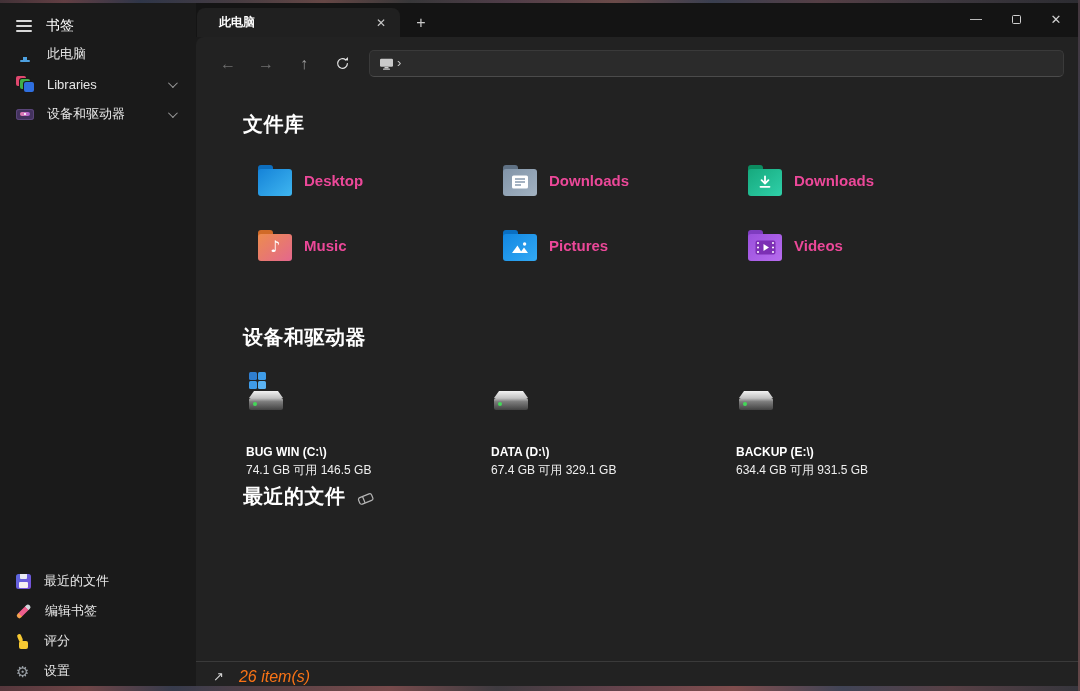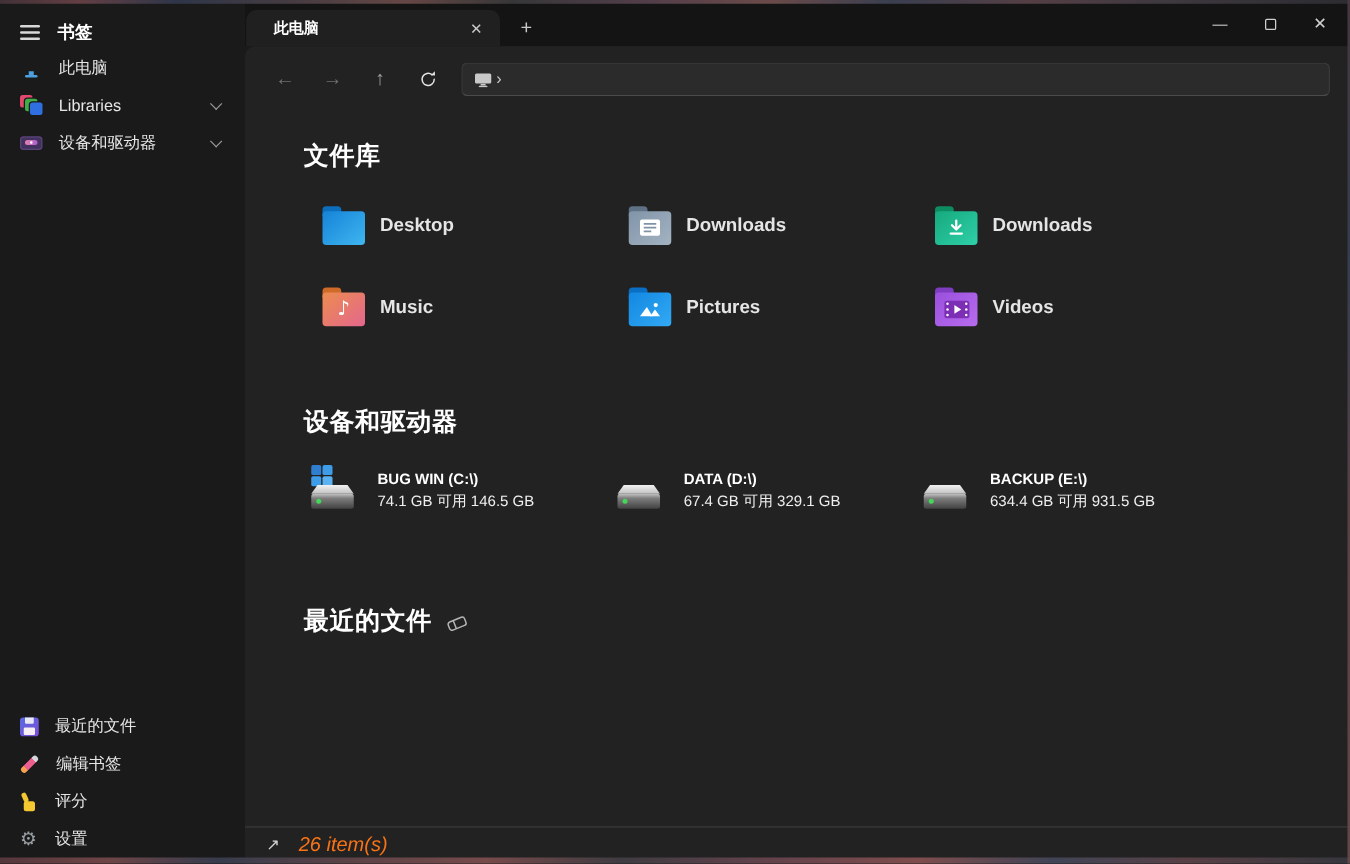--- a/index.html
+++ b/index.html
@@ -14,21 +14,21 @@
   .edge-bottom { bottom:0; left:0; right:0; height:5px;
     background:linear-gradient(90deg,#5c3a40,#784a4c 8%,#3a3f52 16%,#63464a 26%,#814f50 36%,#423e44 46%,#6b4650 57%,#8a5252 68%,#44485c 78%,#5e4349 88%,#383840); }
   .edge-right { top:0; bottom:0; right:0; width:2px;
     background:linear-gradient(180deg,#4a3a42,#374055 30%,#5e4448 60%,#6b4a4c); }
 
   
   .sidebar { position:absolute; left:0; top:3px; bottom:5px; width:196px; }
   .sb-head { height:36px; display:flex; align-items:center; gap:14px; padding:10px 16px 0; }
   .hamburger { width:16px; height:12px; display:flex; flex-direction:column; justify-content:space-between; cursor:pointer; }
   .hamburger i { height:1.6px; background:#d8d8d8; border-radius:1px; }
-  .sb-title { font-size:14px; font-weight:700; color:#fff; }
+  .sb-title { font-size:14px; font-weight:400; color:#fff; }
   .sb-item { display:flex; align-items:center; gap:13px; height:30px; margin:0 8px; padding:0 8px; border-radius:4px; color:#e6e6e6; font-size:13px; cursor:pointer; }
   .sb-footer { position:absolute; left:0; right:0; bottom:0; }
   .chev { width:7px; height:7px; border-right:1.4px solid #9a9a9a; border-bottom:1.4px solid #9a9a9a; transform:rotate(45deg) translateY(-2px); margin-left:auto; margin-right:5px; }
 
   .icon-pc { width:18px; height:15px; position:relative; flex:0 0 18px; }
   .icon-pc .scr { width:18px; height:10px; border-radius:2px; background:linear-gradient(180deg,#7ecbf5,#2c86d8); box-shadow:inset 0 0 0 1.5px #4aa0e4; }
   .icon-pc::before { content:""; position:absolute; left:7px; bottom:2px; width:4px; height:3px; background:#4da0e0; }
   .icon-pc::after { content:""; position:absolute; left:4px; bottom:0; width:10px; height:2px; border-radius:1px; background:#4da0e0; }
 
   .icon-lib { width:18px; height:16px; position:relative; flex:0 0 18px; }
@@ -76,34 +76,34 @@
   .addr-chev { color:#c9c9c9; font-size:13px; line-height:1; margin-top:-2px; }
 
   .sec-title { position:absolute; left:47px; font-size:20px; font-weight:700; color:#ffffff; letter-spacing:.5px; }
   .t-lib { top:74px; } .t-drv { top:287px; }
   .t-recent { top:446px; left:47px; position:absolute; display:flex; align-items:center; gap:11px; }
   .t-recent .lbl { font-size:20px; font-weight:700; color:#fff; letter-spacing:.5px; }
   .eraser-btn { margin-top:4px; cursor:pointer; display:flex; }
 
   .folders { position:absolute; left:62px; top:126px; display:grid; grid-template-columns:repeat(3,245px); row-gap:31px; }
   .folder-cell { display:flex; align-items:center; gap:12px; height:34px; cursor:pointer; }
-  .folder-name { font-size:15px; font-weight:700; color:#e5e5e5; }
+  .folder-name { font-size:15px; font-weight:700; color:#ec4899; }
   .folder { position:relative; width:34px; height:31px; flex:0 0 34px; }
   .folder .ftab { position:absolute; top:0; left:0; width:15px; height:8px; border-radius:3px 3px 0 0; }
   .folder .fbody { position:absolute; top:4px; left:0; right:0; bottom:0; border-radius:3px; display:flex; align-items:center; justify-content:center; }
   .f-desktop .ftab { background:#0d6ebe; } .f-desktop .fbody { background:linear-gradient(140deg,#1583d8,#3fb6f0); }
   .f-documents .ftab { background:#5f7184; } .f-documents .fbody { background:linear-gradient(140deg,#8194a8,#a3b3c2); }
   .f-downloads .ftab { background:#0c8c60; } .f-downloads .fbody { background:linear-gradient(140deg,#16a97d,#2fd0a9); }
   .f-music .ftab { background:#d06a28; } .f-music .fbody { background:linear-gradient(140deg,#ec8c4e,#e4678e); }
   .f-pictures .ftab { background:#0a6fc2; } .f-pictures .fbody { background:linear-gradient(140deg,#1287e2,#33aaf4); }
   .f-videos .ftab { background:#7e3cc0; } .f-videos .fbody { background:linear-gradient(140deg,#9a50dc,#b76cef); }
   .note-glyph { color:#fff; font-size:16px; line-height:1; font-family:"DejaVu Sans",sans-serif; }
 
   .drives { position:absolute; left:50px; top:335px; display:grid; grid-template-columns:repeat(3,245px); }
-  .drive-cell { display:flex; gap:13px; cursor:pointer; }
+  .drive-cell { display:flex; gap:25px; cursor:pointer;flex-direction:column; }
   .drive-iconbox { position:relative; width:43px; height:40px; flex:0 0 43px; }
   .drive-iconbox svg.hdd { position:absolute; left:0; bottom:3px; }
   .winlogo { position:absolute; top:0; left:3px; width:17px; height:17px; display:grid; grid-template-columns:8px 8px; grid-template-rows:8px 8px; gap:1px; }
   .winlogo i { border-radius:1.5px; }
   .winlogo i:nth-child(1){background:#2f7ecf;} .winlogo i:nth-child(2){background:#3f9ce8;}
   .winlogo i:nth-child(3){background:#3f9ce8;} .winlogo i:nth-child(4){background:#5ab2f2;}
   .drive-info { width:176px; padding-top:2px; }
   .drive-name { font-size:12px; font-weight:700; color:#fff; white-space:nowrap; }
   .drive-bar { position:relative; height:4px; margin:6px 0 7px; }
   .drive-bar .track { position:absolute; top:1.5px; left:0; right:0; height:1px; background:#9b9b9b; }

